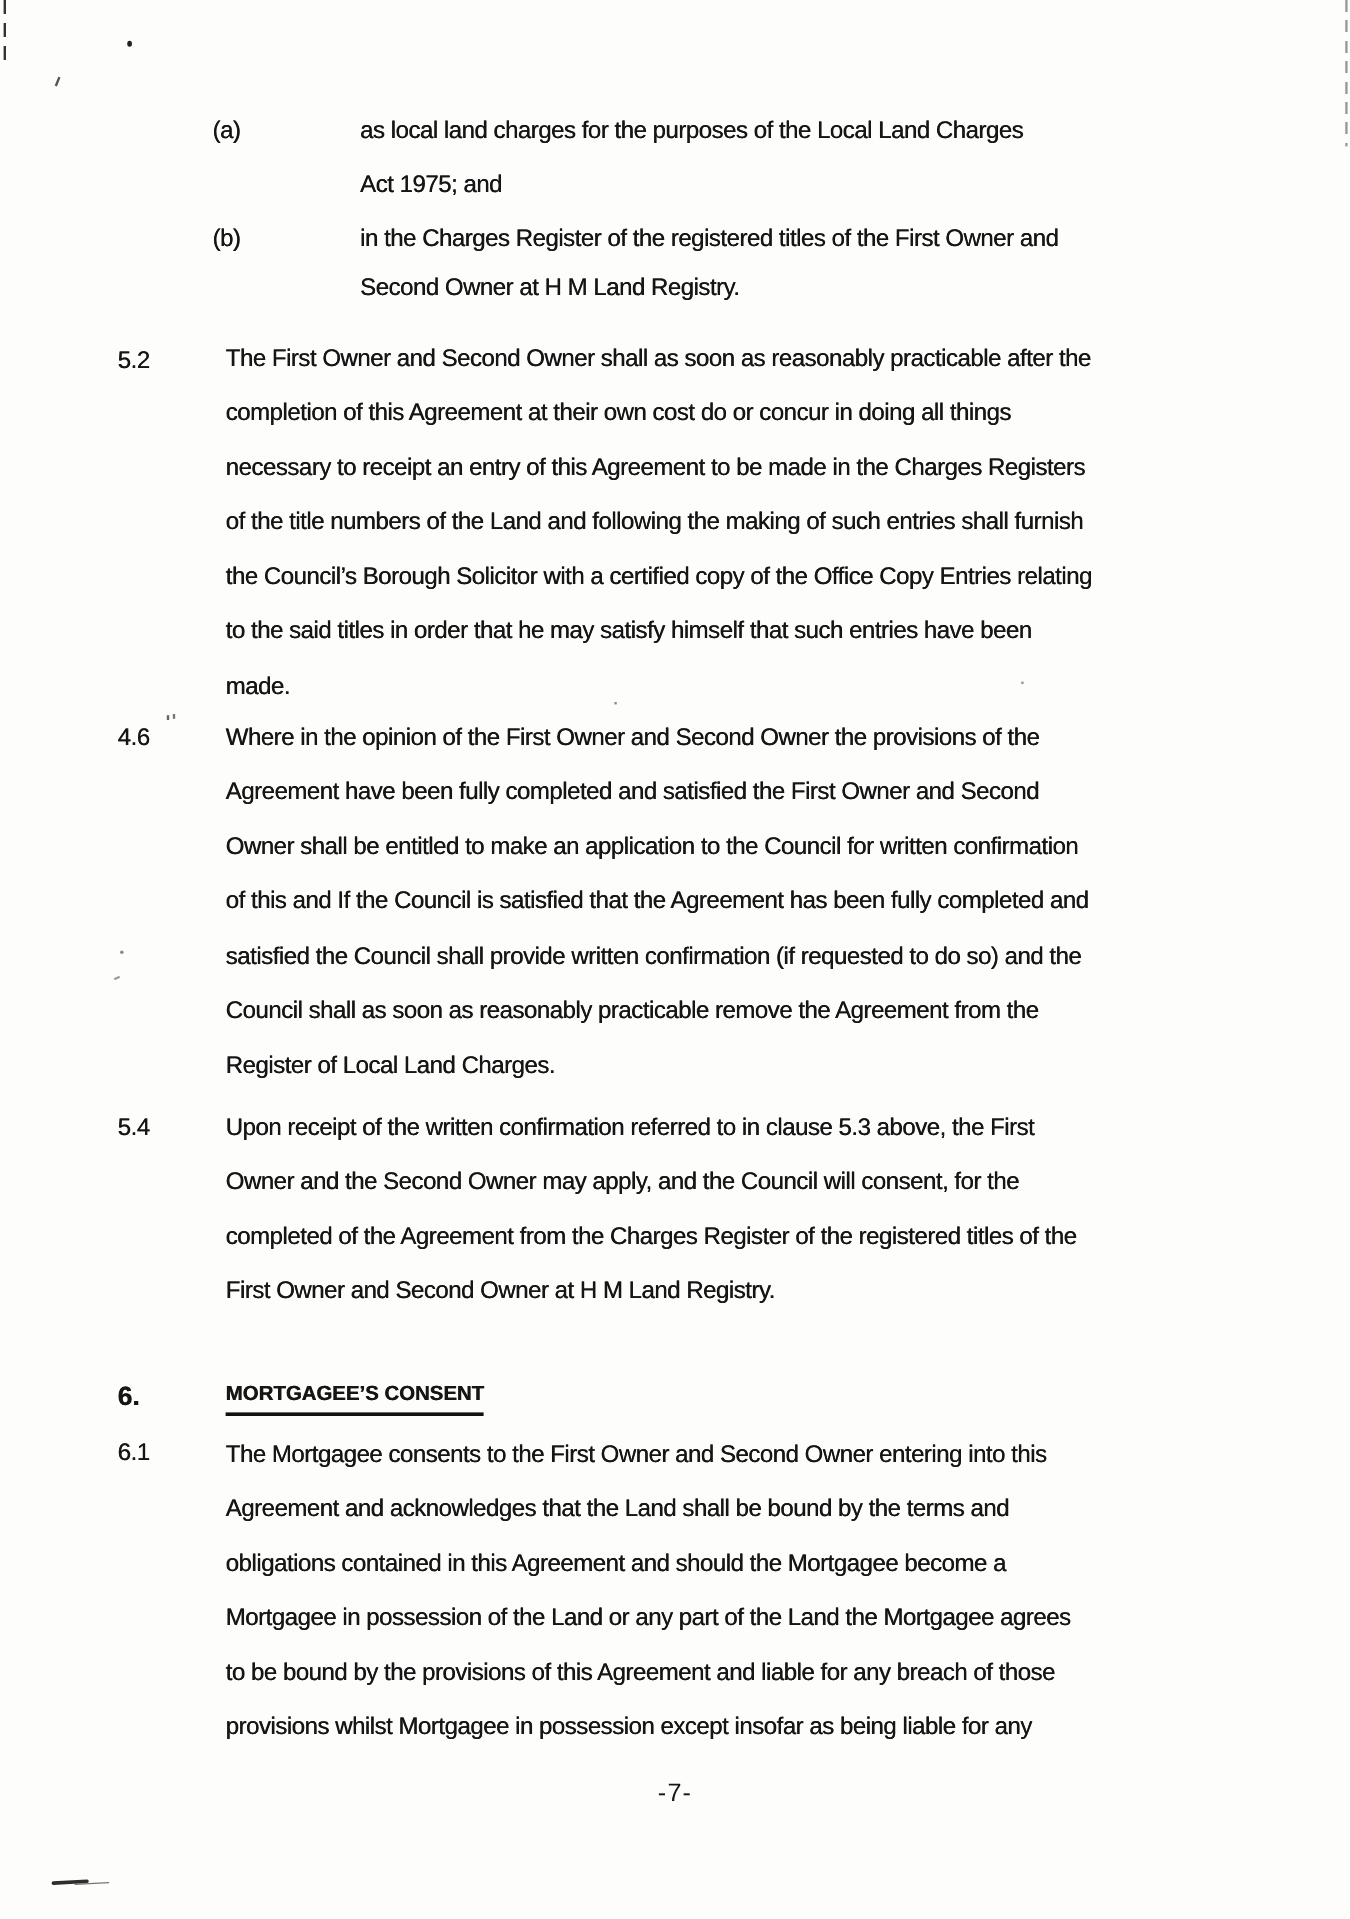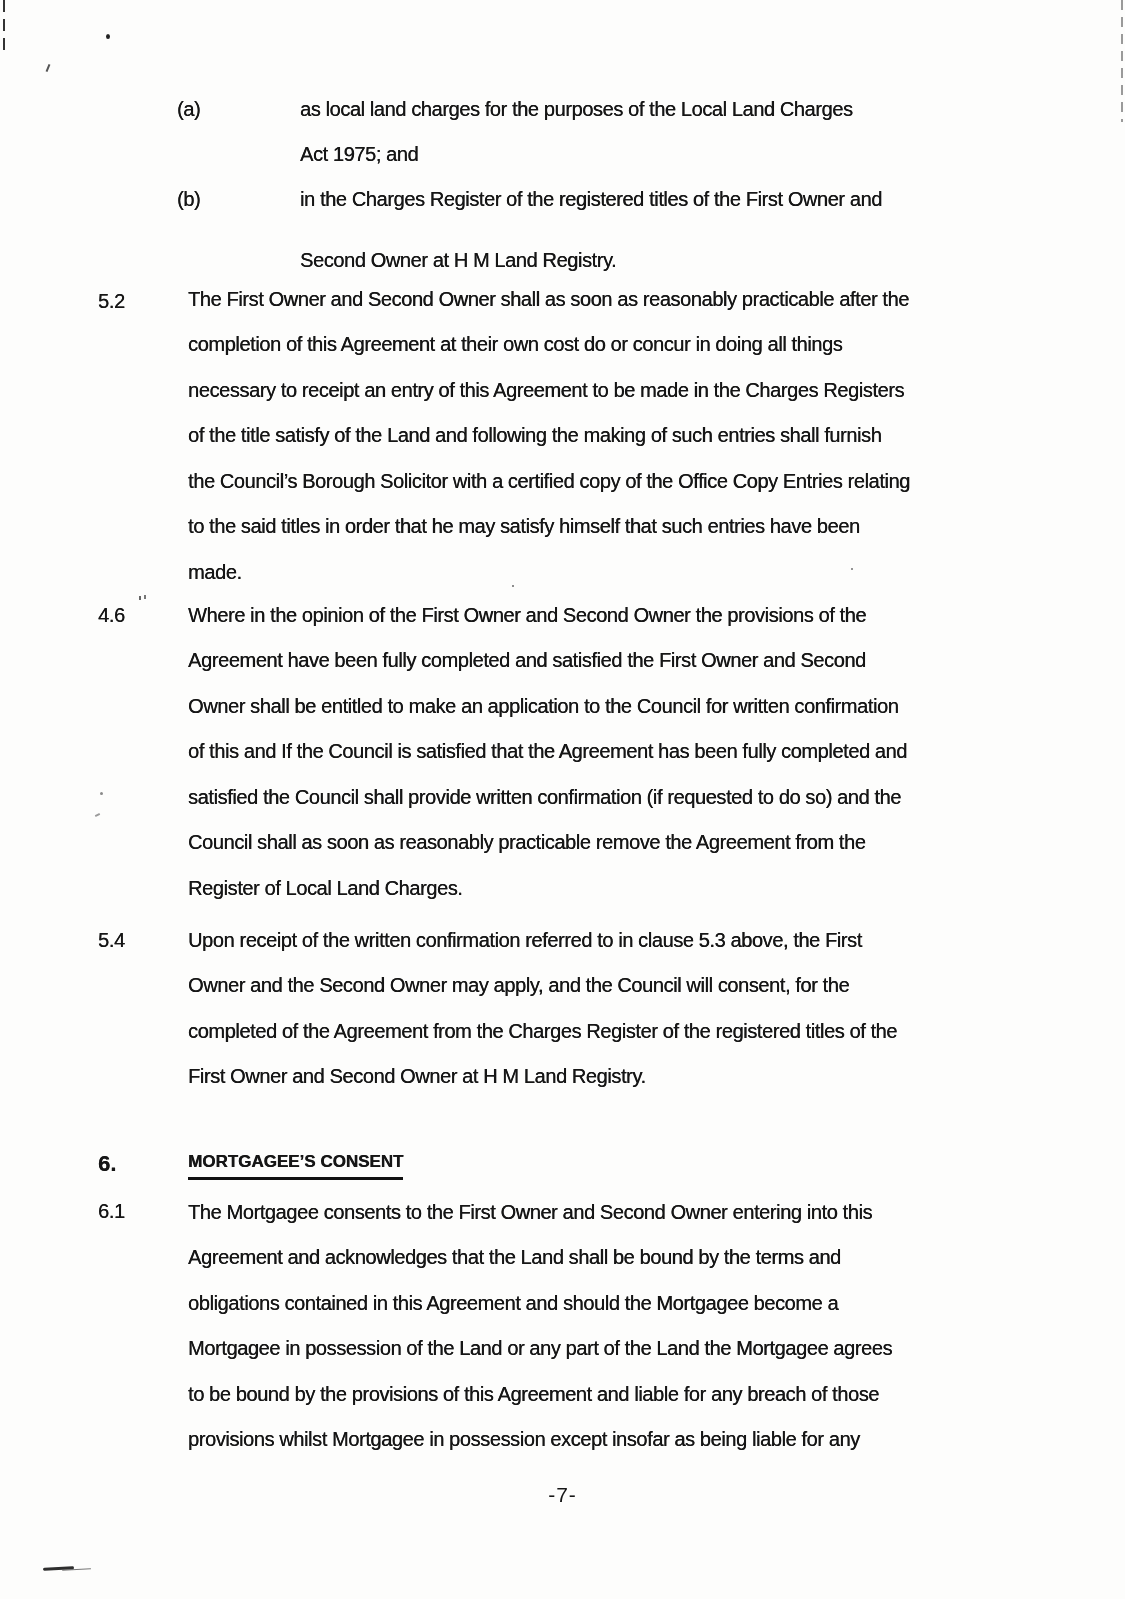--- a/index.html
+++ b/index.html
@@ -73,27 +73,27 @@
   <div class="artifact a-speck1"></div>
   <div class="artifact a-speck2"></div>
   <div class="artifact a-bl-dash"></div>
 
   <div class="t sublab" style="top:97px">(a)</div>
   <div class="t subtxt" style="top:97px">as local land charges for the purposes of the Local Land Charges</div>
   <div class="t subtxt" style="top:142px">Act 1975; and</div>
 
   <div class="t sublab" style="top:187px">(b)</div>
   <div class="t subtxt" style="top:187px">in the Charges Register of the registered titles of the First Owner and</div>
-  <div class="t subtxt" style="top:248px">Second Owner at H M Land Registry.</div>
+  <div class="t subtxt" style="top:228px">Second Owner at H M Land Registry.</div>
 
   <div class="t num" style="top:289px">5.2</div>
   <div class="t body" style="top:287px">The First Owner and Second Owner shall as soon as reasonably practicable after the</div>
   <div class="t body" style="top:332px">completion of this Agreement at their own cost do or concur in doing all things</div>
   <div class="t body" style="top:378px">necessary to receipt an entry of this Agreement to be made in the Charges Registers</div>
-  <div class="t body" style="top:423px">of the title satisfy of the Land and following the making of such entries shall furnish</div>
+  <div class="t body" style="top:423px">of the title numbers of the Land and following the making of such entries shall furnish</div>
   <div class="t body" style="top:469px">the Council’s Borough Solicitor with a certified copy of the Office Copy Entries relating</div>
   <div class="t body" style="top:514px">to the said titles in order that he may satisfy himself that such entries have been</div>
   <div class="t body" style="top:560px">made.</div>
 
   <div class="t num" style="top:603px">4.6</div>
   <div class="t body" style="top:603px">Where in the opinion of the First Owner and Second Owner the provisions of the</div>
   <div class="t body" style="top:648px">Agreement have been fully completed and satisfied the First Owner and Second</div>
   <div class="t body" style="top:694px">Owner shall be entitled to make an application to the Council for written confirmation</div>
   <div class="t body" style="top:785px">satisfied the Council shall provide written confirmation (if requested to do so) and the</div>
   <div class="t body" style="top:739px">of this and If the Council is satisfied that the Agreement has been fully completed and</div>

